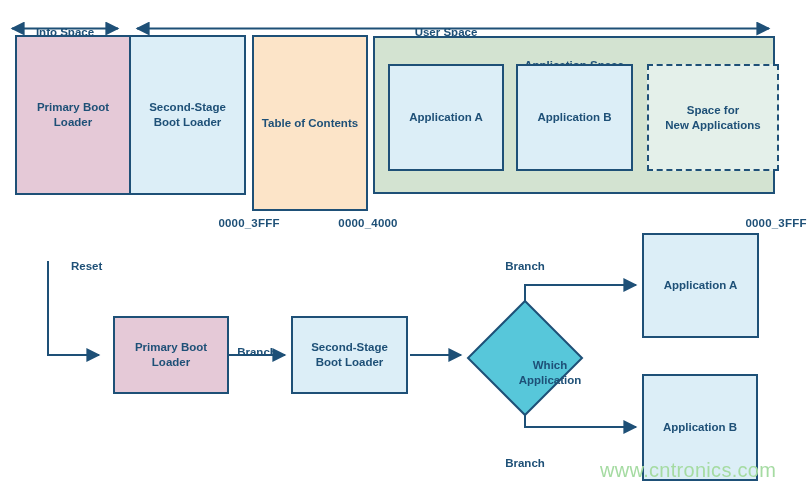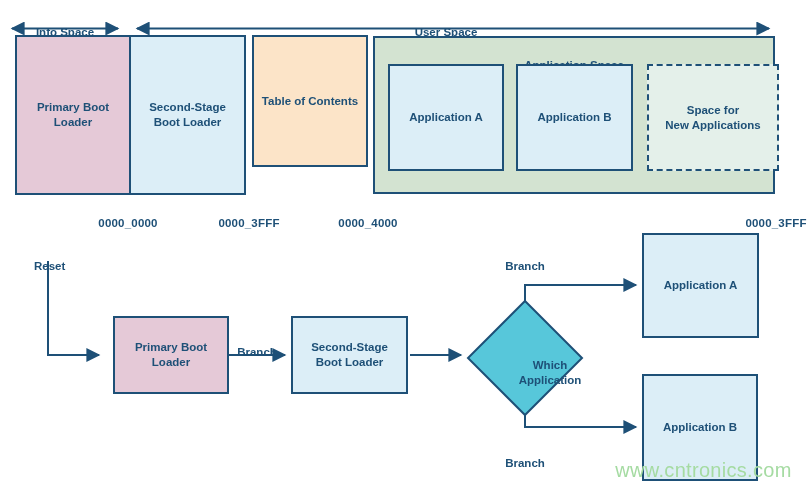--- a/index.html
+++ b/index.html
@@ -52,37 +52,37 @@
     background: var(--greenlight);
   }
   .lbl {
     position: absolute;
     font-weight: 700;
     font-size: 11.5px;
     line-height: 1.25;
     text-align: center;
     white-space: pre-line;
   }
-  .lbl.left-align { text-align: left; }
+  .lbl.left-align { text-align: left; margin-left: 37px; }
   .addr { letter-spacing: 0.2px; }
   .diamond-label {
     position: absolute;
     left: 493px; top: 343px;
     width: 114px;
     text-align: center;
     font-weight: 700;
     font-size: 11.5px;
     line-height: 1.3;
     white-space: pre-line;
   }
   .watermark {
     position: absolute;
     left: 600px; top: 459px;
     width: 207px;
-    text-align: center;
+    text-align: left;
     font-size: 20px;
     font-weight: 400;
     letter-spacing: 0.3px;
     color: var(--wm);
     z-index: 5;
   }
 </style>
 </head>
 <body>
 
@@ -112,42 +112,39 @@
   </div>
 
   <div class="box fill-pink" style="left:7px; top:35px; width:116px; height:160px;">
     <span>Primary Boot
 Loader</span>
   </div>
   <div class="box fill-blue" style="left:129px; top:35px; width:117px; height:160px;">
     <span>Second-Stage
 Boot Loader</span>
   </div>
-  <div class="box fill-peach" style="left:252px; top:35px; width:116px; height:132px;">
+  <div class="box fill-peach" style="left:252px; top:35px; width:116px; height:176px;">
     <span>Table of Contents</span>
   </div>
 
   <div class="box fill-green" style="left:373px; top:36px; width:402px; height:158px;"></div>
   <div class="lbl" style="left:474px; top:44px; width:200px;">
     <span>Application Space</span>
   </div>
   <div class="box fill-blue" style="left:388px; top:64px; width:116px; height:107px;">
     <span>Application A</span>
   </div>
   <div class="box fill-blue" style="left:516px; top:64px; width:117px; height:107px;">
     <span>Application B</span>
   </div>
   <div class="box dashed" style="left:647px; top:64px; width:132px; height:107px;">
     <span>Space for
 New Applications</span>
   </div>
 
-  <div class="lbl addr" style="left:78px; top:202px; width:100px;">
-    <span>0000_0000</span>
-  </div>
   <div class="lbl addr" style="left:199px; top:202px; width:100px;">
     <span>0000_3FFF</span>
   </div>
   <div class="lbl addr" style="left:318px; top:202px; width:100px;">
     <span>0000_4000</span>
   </div>
   <div class="lbl addr" style="left:726px; top:202px; width:100px;">
     <span>0000_3FFF</span>
   </div>
 

